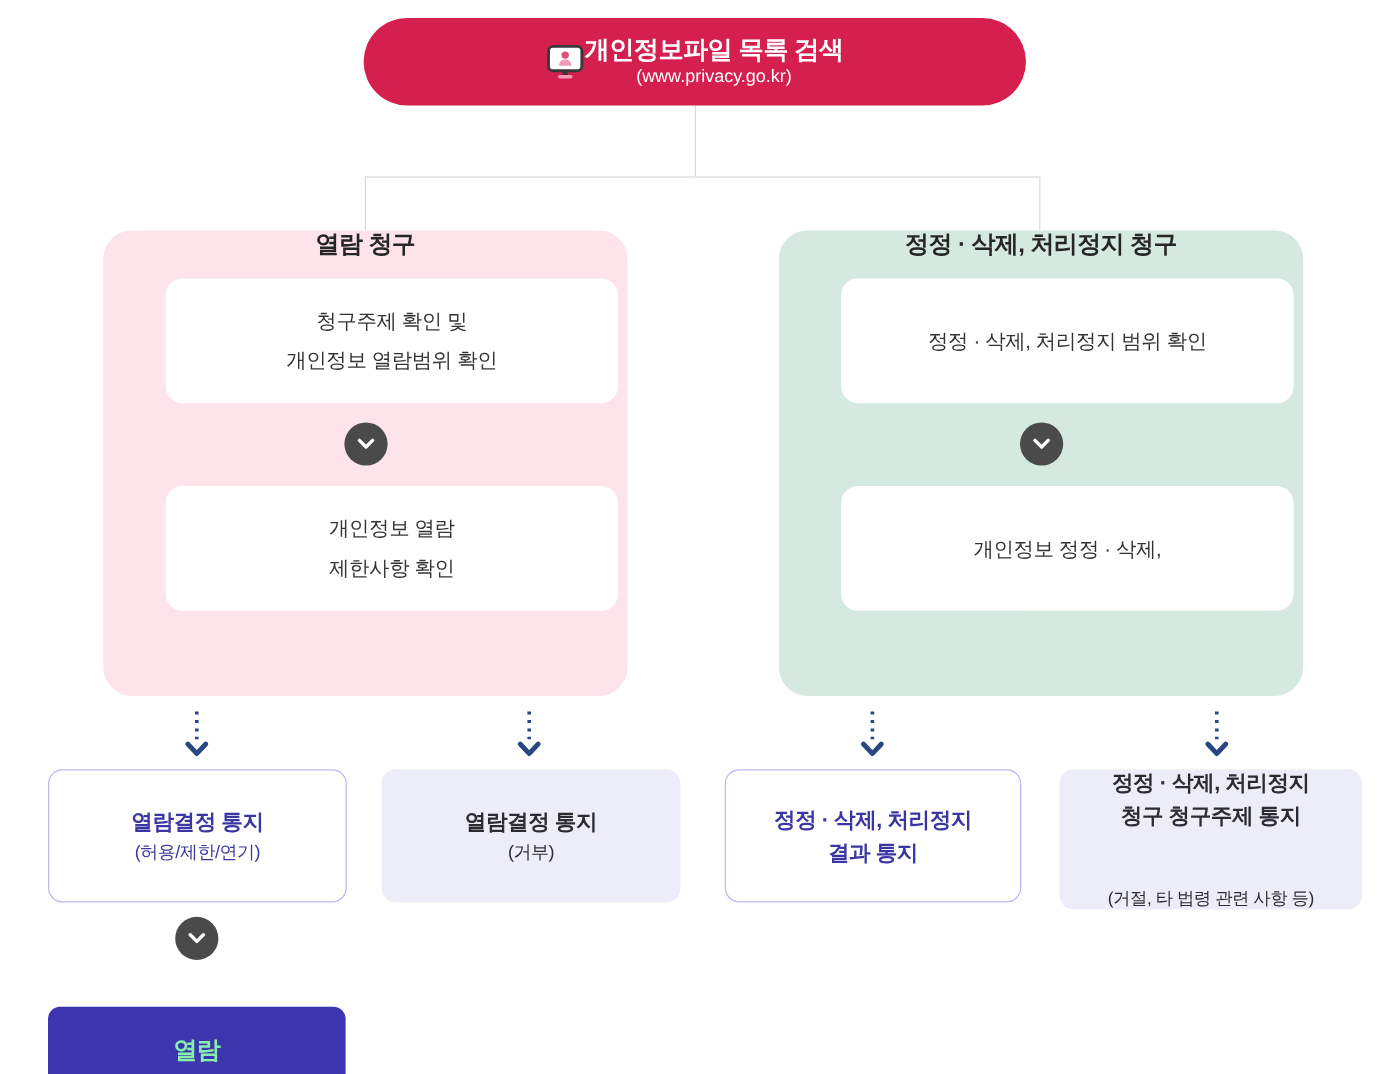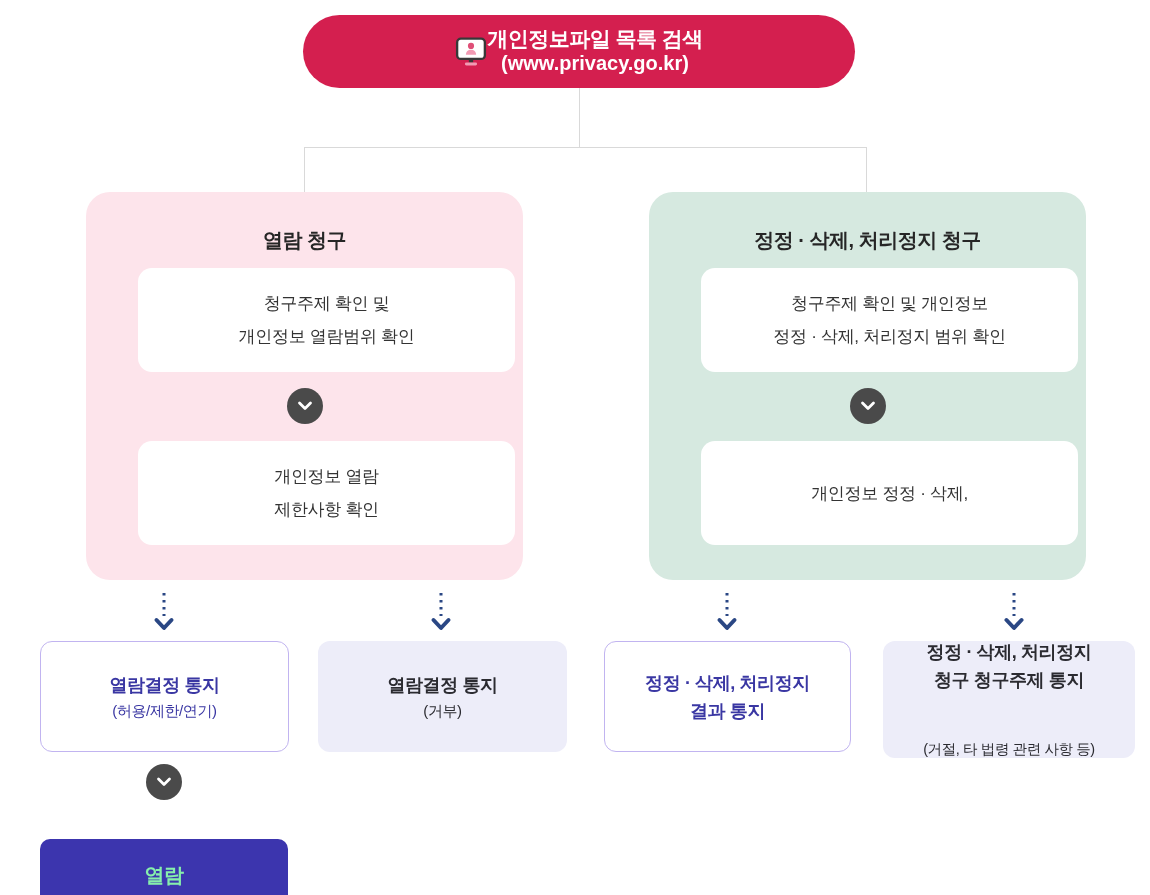--- a/index.html
+++ b/index.html
@@ -26,25 +26,25 @@
   .line.h{height:1px;}
 
   
   .header-pill{
     position:absolute;left:303px;top:15px;width:552px;height:73px;
     background:var(--header-bg);border-radius:37px;
     display:flex;align-items:center;justify-content:center;gap:0;color:#fff;
   }
   .header-text{display:flex;flex-direction:column;align-items:center;line-height:1.18;}
   .header-title{font-size:21px;font-weight:800;letter-spacing:-0.5px;}
-  .header-sub{font-size:20px;font-weight:700;}
+  .header-sub{font-size:15px;font-weight:400;}
 
   
   .panel{position:absolute;top:192px;width:437px;height:388px;border-radius:24px;
-    display:flex;flex-direction:column;align-items:center;padding-top:36px;}
+    display:flex;flex-direction:column;align-items:center;}
   .panel.left{left:86px;background:var(--left-panel-bg);}
   .panel.right{left:649px;background:var(--right-panel-bg);}
   .panel-title{font-size:20px;font-weight:800;line-height:24px;letter-spacing:-0.5px;color:#262626;}
   .step-card{width:377px;height:104px;background:#fff;border-radius:14px;
     display:flex;flex-direction:column;align-items:center;justify-content:center;
     font-size:17px;line-height:33px;color:#333;letter-spacing:-0.3px;text-align:center;margin-left:44px;}
   .step-card.first{margin-top:16px;}
   .step-card.second{margin-top:17px;}
   .circle-arrow{width:36px;height:36px;border-radius:50%;background:var(--circle-gray);
     display:flex;align-items:center;justify-content:center;margin-top:16px;margin-bottom:0;}
@@ -114,21 +114,20 @@
     </div>
     <div class="step-card second">
       <span>개인정보 열람</span>
       <span>제한사항 확인</span>
     </div>
   </div>
 
   <div class="panel right">
     <div class="panel-title">정정 · 삭제, 처리정지 청구</div>
     <div class="step-card first">
-      <span>청구주제 확인 및 개인정보</span>
       <span>정정 · 삭제, 처리정지 범위 확인</span>
     </div>
     <div class="circle-arrow">
       <svg width="16" height="10" viewBox="0 0 16 10">
           <path d="M2.5 2 L8 7.5 L13.5 2" fill="none" stroke="#fff" stroke-width="2.8" stroke-linecap="round" stroke-linejoin="round"></path>
         </svg>
     </div>
     <div class="step-card second">
       <span>개인정보 정정 · 삭제,</span>
     </div>

